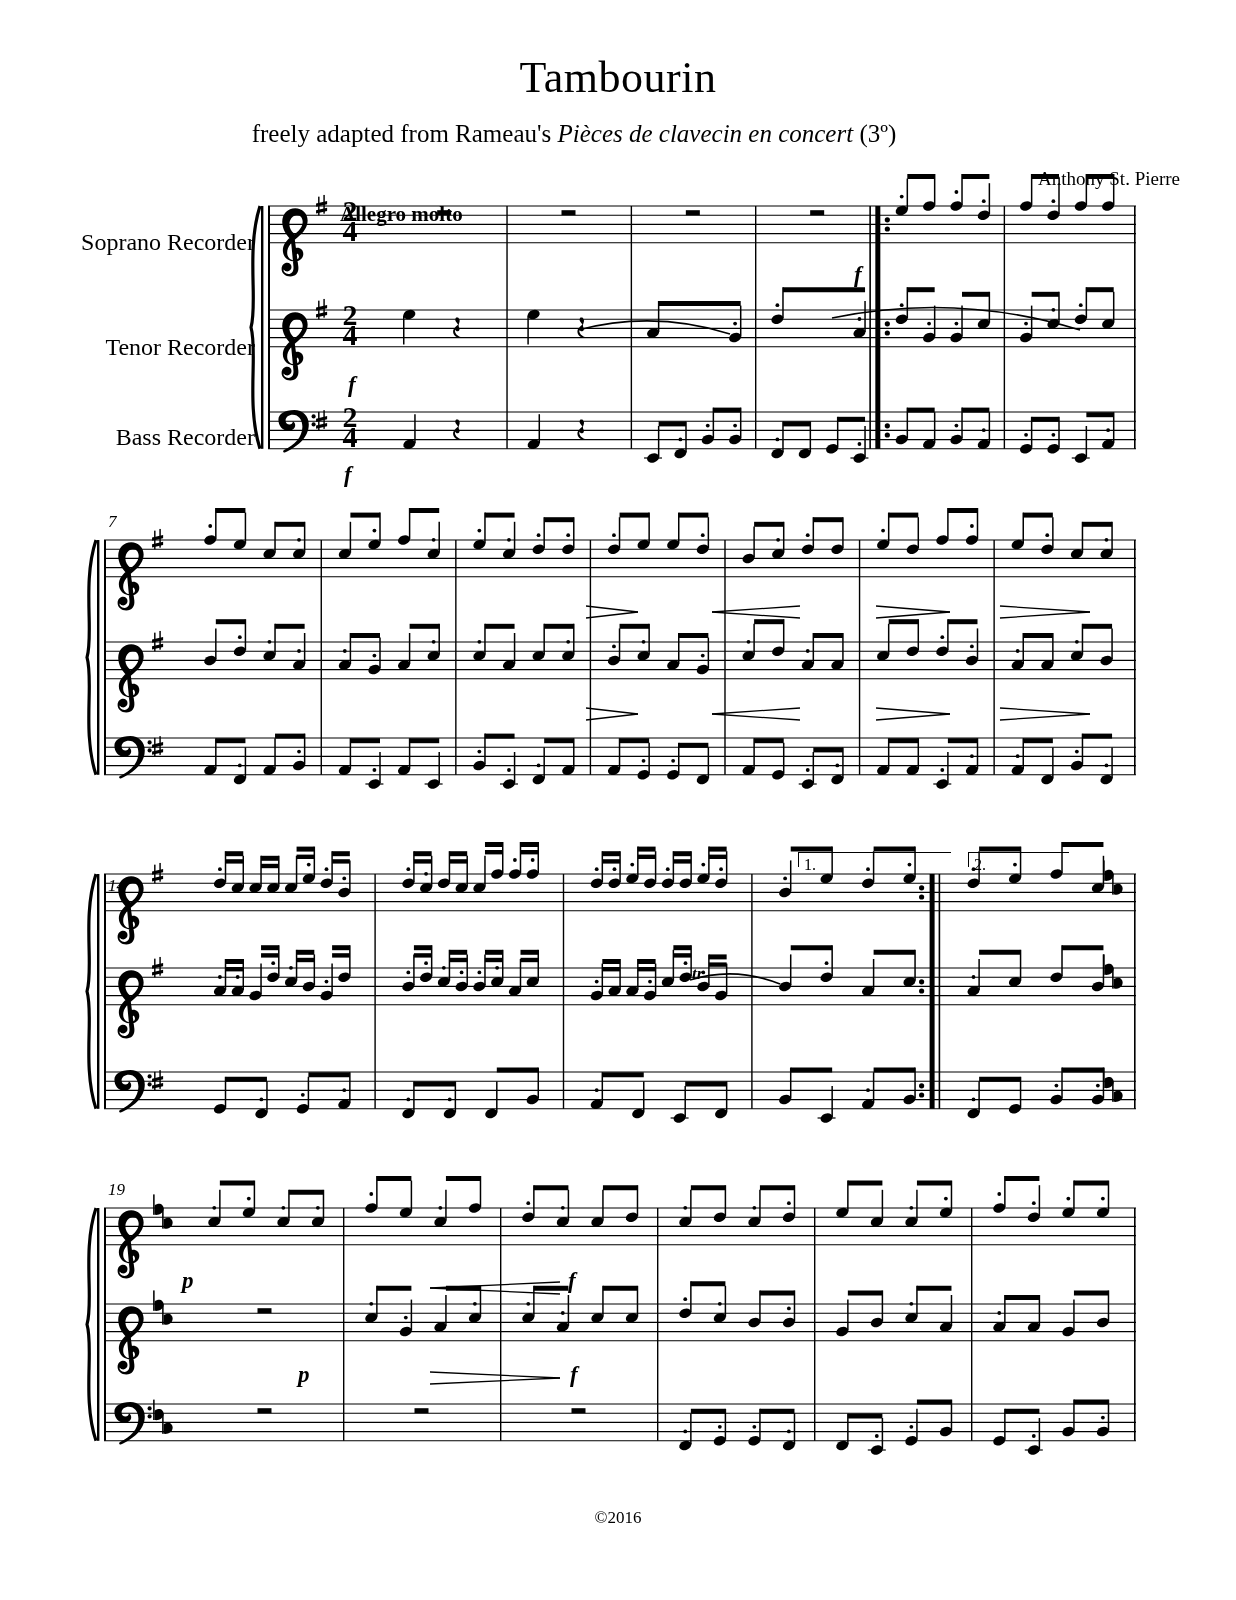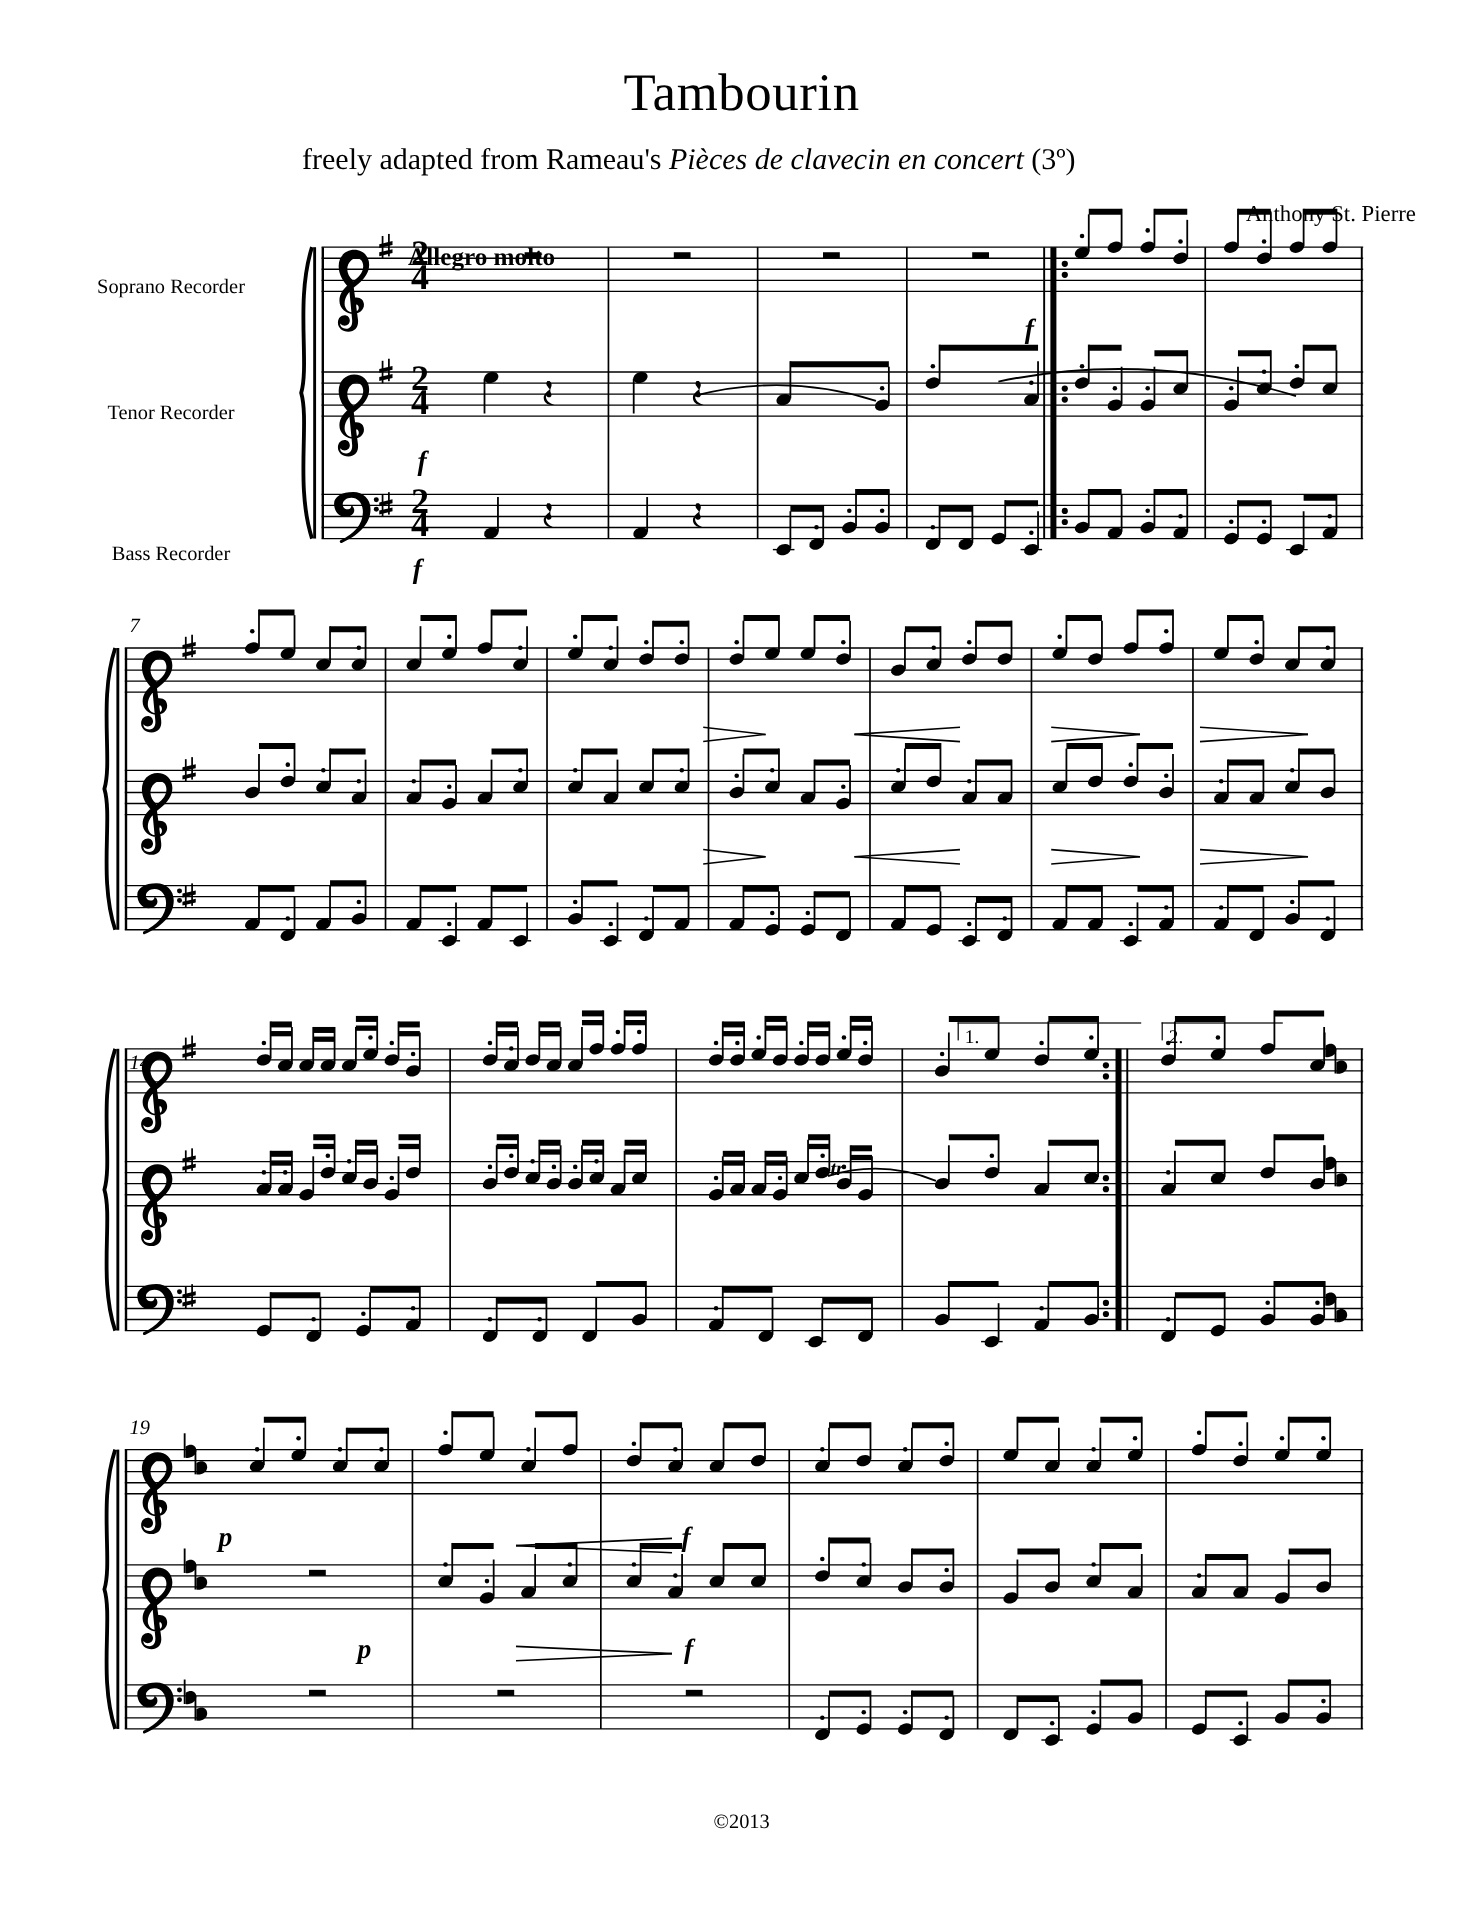--- a/index.html
+++ b/index.html
@@ -61,22 +61,22 @@
     bottom: 72px;
     left: 0;
     width: 1236px;
     text-align: center;
     font-size: 17px;
   }
 
   
   .inst-name {
     position: absolute;
-    font-size: 17px;
-    text-align: center;
+    font-size: 24px;
+    text-align: right;
     white-space: nowrap;
   }
   .sysnum {
     position: absolute;
     font-size: 17px;
     font-style: italic;
     font-family: "Liberation Serif", serif;
   }
 
   .dyn {
@@ -115,21 +115,21 @@
 
   <div class="subtitle">
     <span>freely adapted from Rameau's </span><span class="ital">Pièces de clavecin en concert</span><span> (3º)</span>
   </div>
 
   <div class="composer">Anthony St. Pierre</div>
   <div class="tempo">Allegro molto</div>
 
   <div class="inst-name" style="top:229px; left:30px; width:225px;">Soprano Recorder</div>
   <div class="inst-name" style="top:334px; left:30px; width:225px;">Tenor Recorder</div>
-  <div class="inst-name" style="top:452px; left:30px; width:225px;">Bass Recorder</div>
+  <div class="inst-name" style="top:424px; left:30px; width:225px;">Bass Recorder</div>
 
   <div class="sysnum" style="top:512px; left:108px;">7</div>
   <div class="sysnum" style="top:846px; left:108px;margin-top:30px;">14</div>
   <div class="sysnum" style="top:1180px; left:108px;">19</div>
 
   <div class="dyn" style="top:372px; left:348px;">f</div>
   <div class="dyn" style="top:462px; left:344px;">f</div>
   <div class="dyn" style="top:262px; left:854px;">f</div>
 
   <div class="ending-bracket" style="top:852px; left:798px; width:152px;"></div>
@@ -137,21 +137,21 @@
   <div class="ending-bracket" style="top:852px; left:968px; width:100px;"></div>
   <div class="ending-label" style="top:856px; left:974px;">2.</div>
 
   <div class="tr-mark" style="top:964px; left:668px;margin-left:24px;">tr</div>
 
   <div class="dyn" style="top:1268px; left:182px;">p</div>
   <div class="dyn" style="top:1268px; left:568px;">f</div>
   <div class="dyn" style="top:1362px; left:298px;">p</div>
   <div class="dyn" style="top:1362px; left:570px;">f</div>
 
-  <div class="copyright">©2013</div>
+  <div class="copyright">©2016</div>
 
   <svg class="nolayer" width="1236" height="1600" viewBox="0 0 1236 1600">
     <defs>
       <g id="noteheadFilled">
         <ellipse cx="0" cy="0" rx="6.2" ry="4.5" transform="rotate(-20)"></ellipse>
       </g>
       <g id="noteheadOpen">
         <ellipse cx="0" cy="0" rx="6.4" ry="4.7" transform="rotate(-20)" fill="none" stroke="#000" stroke-width="2.2"></ellipse>
       </g>
 

